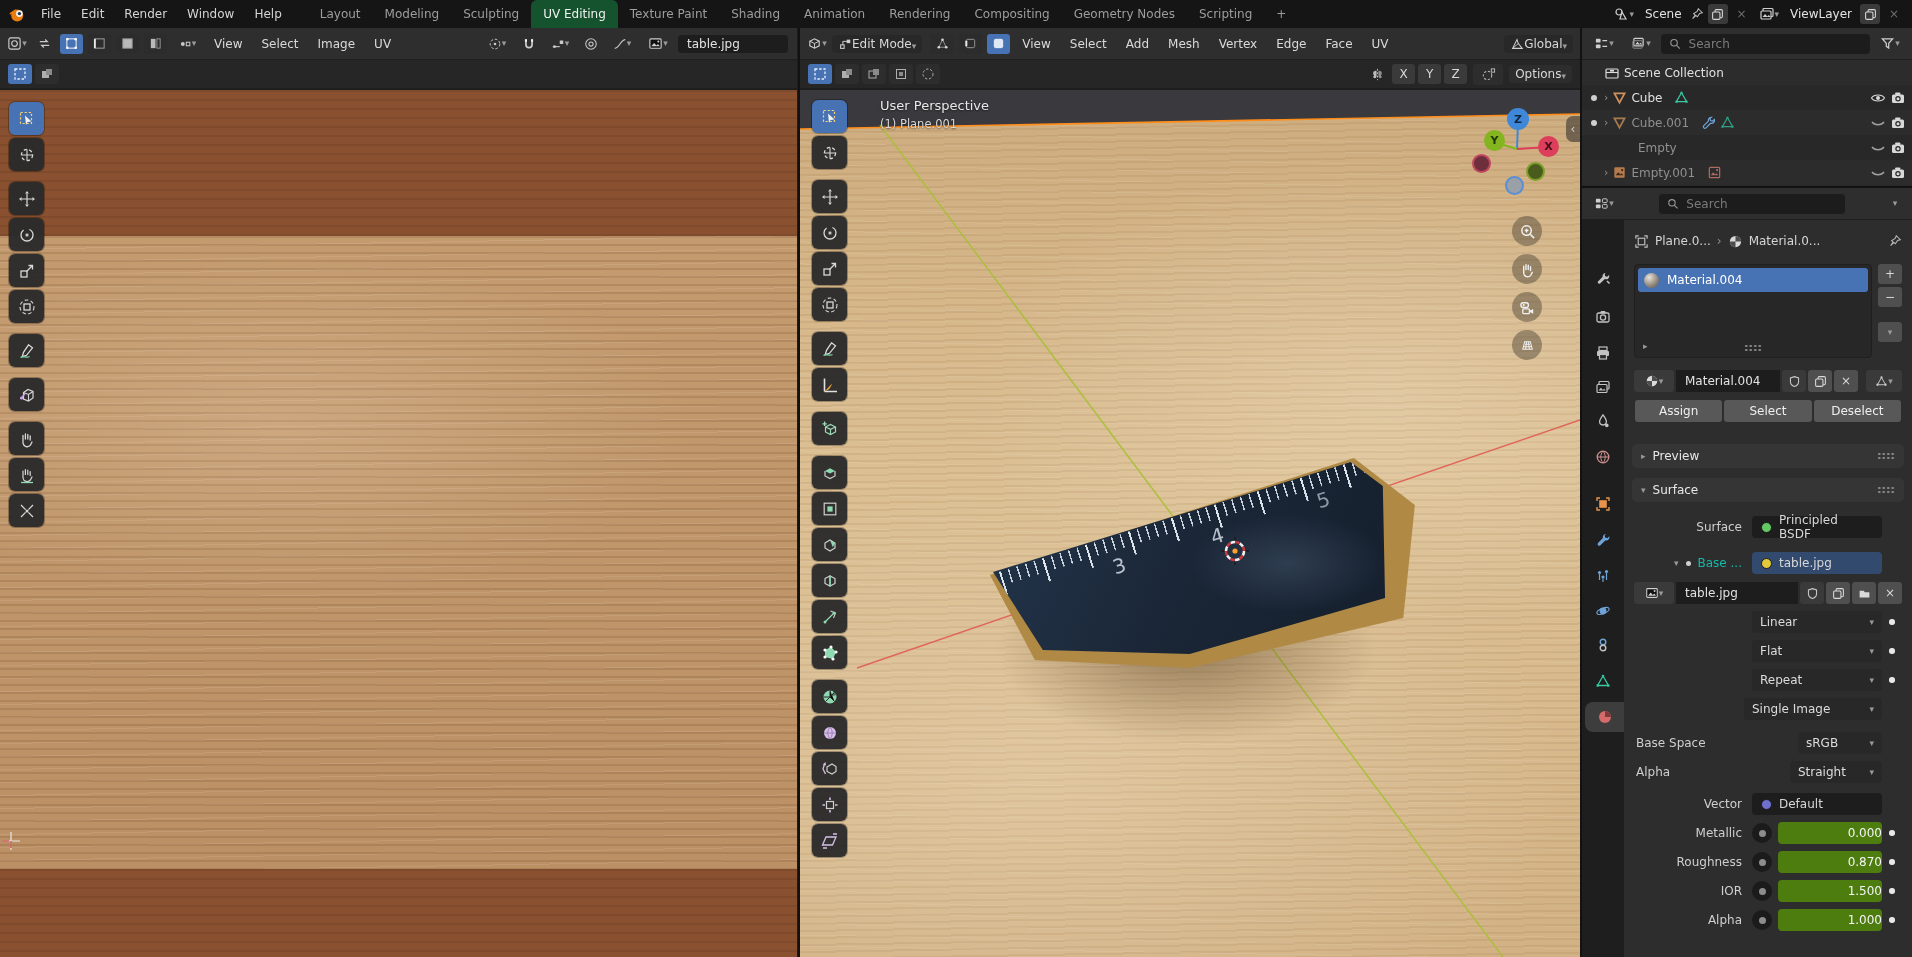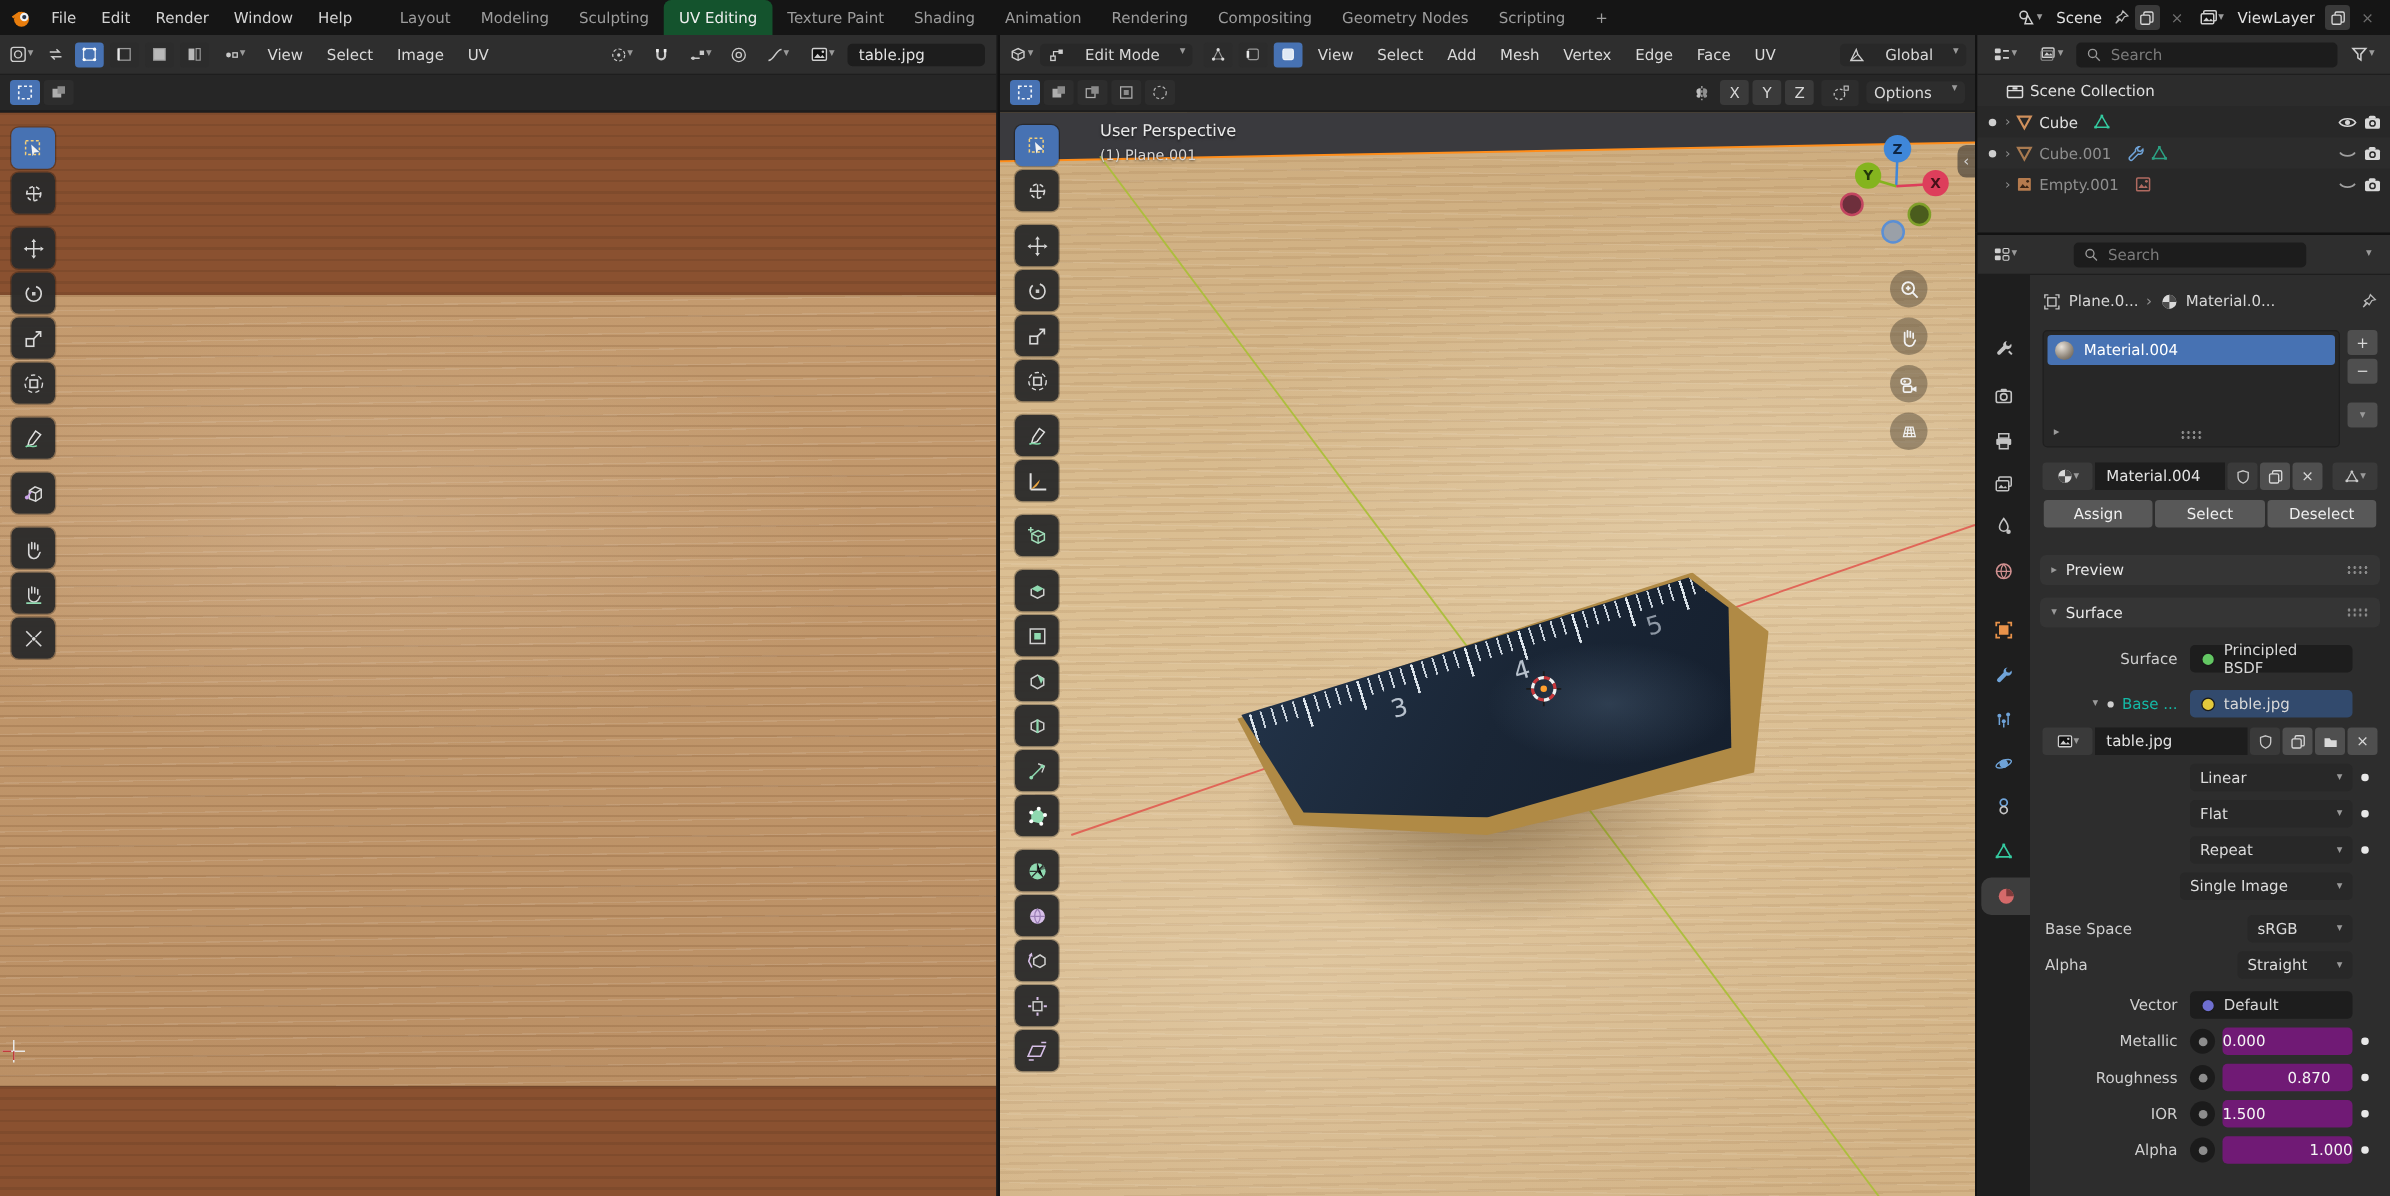--- a/index.html
+++ b/index.html
@@ -13,21 +13,21 @@
   .wstab{display:flex;align-items:center;padding:0 12px;color:#9d9d9d;border-radius:6px 6px 0 0}
   .wstab.active{background:#14532d;color:#f0f0f0}
   .topright{margin-left:auto;display:flex;align-items:center;gap:4px}
   .tinybtn{display:flex;align-items:center;justify-content:center;width:20px;height:20px;background:#3a3a3a;border-radius:3px}
   .ghost{background:transparent;color:#6f6f6f}
   .chev{color:#9a9a9a;font-size:9px;line-height:1}
   
   .header{background:#2e2e2e;display:flex;align-items:center;gap:3px;padding:0 5px;box-sizing:border-box;border-bottom:1px solid #1e1e1e}
   .toolopts{background:#262626;display:flex;align-items:center;padding:0 8px;box-sizing:border-box;border-bottom:1px solid #1e1e1e}
   .menuitem{padding:0 8px;color:#dadada}
-  .ddl{display:flex;align-items:flex-start;gap:16px;background:#282828;border-radius:4px;padding:2px 6px}
+  .ddl{display:flex;align-items:flex-end;gap:0;background:#282828;border-radius:4px;padding:2px 6px}
   .hbtn{display:flex;align-items:center;justify-content:center;width:24px;height:21px;border-radius:3px}
   .modebtn{width:23px;height:20px;border-radius:3px;background:#2c2c2c;display:flex;align-items:center;justify-content:center;margin:0 1px}
   .modebtn.active{background:#4772b3}
   .field{background:#1d1d1d;border-radius:4px;padding:2px 9px;color:#e2e2e2}
   .sbtn{width:24px;height:20px;border-radius:3px;background:#2d2d2d;display:flex;align-items:center;justify-content:center;margin-right:3px}
   .sbtn.active{background:#4772b3}
   .xyzbtn{min-width:23px;height:20px;background:#3a3a3a;border-radius:3px;display:flex;align-items:center;justify-content:center;margin-left:3px;color:#d8d8d8}
   
   .tbar{position:absolute;display:flex;flex-direction:column;z-index:30}
   .tool{width:35px;height:33px;background:rgba(43,43,43,.96);border-radius:6px;display:flex;align-items:center;justify-content:center;margin-bottom:3px;box-shadow:0 0 0 1px rgba(0,0,0,.28)}
@@ -70,21 +70,21 @@
   .search input{background:transparent;border:none;outline:none;color:#5eead4;width:100%;font:inherit}
   .search input::placeholder{color:#7c7c7c}
   
   .ptab{position:absolute;left:0;width:42px;height:30px;display:flex;align-items:center;justify-content:center}
   .ptab.active{left:3px;width:39px;background:#3d3d3d;border-radius:8px 0 0 8px}
   .frow{display:flex;align-items:center;height:22px;margin:7px 10px 0 10px}
   .flabel{flex:0 0 108px;text-align:right;padding-right:10px;color:#cfcfcf;white-space:nowrap}
   .dd{background:#282828;border-radius:4px;height:22px;display:flex;align-items:center;justify-content:space-between;padding:0 8px;color:#dcdcdc;box-sizing:border-box}
   .chip{background:#1d1d1d;border-radius:4px;height:22px;display:flex;align-items:center;gap:7px;padding:0 9px;box-sizing:border-box}
   .dot{width:9px;height:9px;border-radius:50%;flex:0 0 auto}
-  .slider{position:relative;flex:1;height:22px;background:#701a75;border-radius:4px;overflow:hidden;display:flex;align-items:center;justify-content:flex-start;color:#f4f4f4}
+  .slider{position:relative;flex:1;height:22px;background:#4d7c0f;border-radius:4px;overflow:hidden;display:flex;align-items:center;justify-content:flex-end;color:#f4f4f4}
   .fillbar{position:absolute;left:0;top:0;bottom:0;background:#4772b3}
   .slider span{position:relative}
   .socket{width:20px;height:20px;border-radius:50%;background:#1b1b1b;display:flex;align-items:center;justify-content:center;margin-right:6px;flex:0 0 auto}
   .socket::after{content:"";width:7px;height:7px;border-radius:50%;background:#8d8d8d}
   .adot{width:20px;display:flex;justify-content:center;flex:0 0 auto}
   .adot.on::after{content:"";width:5.5px;height:5.5px;border-radius:50%;background:#e8e8e8}
   .abtn{flex:1;height:22px;background:#585858;border-radius:3px;display:flex;align-items:center;justify-content:center;margin:0 1px;color:#eeeeee}
   .phead{display:flex;align-items:center;gap:7px;background:#353535;border-radius:5px;height:24px;margin:10px 8px 0 8px;padding:0 9px}
   .grip{margin-left:auto;width:18px;height:8px;background-image:radial-gradient(#8d8d8d 1px,rgba(0,0,0,0) 1.2px);background-size:4.5px 4px}
   .ibtn{display:flex;align-items:center;justify-content:center;height:22px;border-radius:3px;background:#4f4f4f;min-width:24px;margin-left:2px;box-sizing:border-box}
@@ -763,20 +763,37 @@
             <path d="M2 7c2.5 3.6 9.5 3.6 12 0" fill="none" stroke="#a0a0a0" stroke-width="1.4"></path>
           </svg>
         <svg width="16" height="16" viewBox="0 0 16 16">
             <rect x="2" y="4.5" width="12" height="8.5" rx="1.5" fill="#d8d8d8"></rect>
             <rect x="5" y="2.5" width="5.5" height="2.5" rx="1.2" fill="#d8d8d8"></rect>
             <circle cx="8" cy="8.7" r="2.7" fill="#282828"></circle>
             <circle cx="8" cy="8.7" r="1.5" fill="#d8d8d8"></circle>
           </svg>
       </div>
       <div class="orow">
+        <span style="width:27px"></span>
+        <svg width="15" height="15" viewBox="0 0 16 16">
+            <path d="M8 8V2.5M8 8l-4.5 4M8 8l5 3.5" fill="none" stroke="#b5order:#b57b4e" stroke-width="2"></path>
+          </svg>
+        <span class="olabel dim">Empty</span>
+        <span style="margin-left:auto"></span>
+        <svg width="16" height="16" viewBox="0 0 16 16">
+            <path d="M2 7c2.5 3.6 9.5 3.6 12 0" fill="none" stroke="#a0a0a0" stroke-width="1.4"></path>
+          </svg>
+        <svg width="16" height="16" viewBox="0 0 16 16">
+            <rect x="2" y="4.5" width="12" height="8.5" rx="1.5" fill="#d8d8d8"></rect>
+            <rect x="5" y="2.5" width="5.5" height="2.5" rx="1.2" fill="#d8d8d8"></rect>
+            <circle cx="8" cy="8.7" r="2.7" fill="#282828"></circle>
+            <circle cx="8" cy="8.7" r="1.5" fill="#d8d8d8"></circle>
+          </svg>
+      </div>
+      <div class="orow">
         <span style="width:12px"></span>
         <span class="dim" style="font-size:11px">›</span>
         <svg width="15" height="15" viewBox="0 0 16 16">
             <rect x="2.5" y="2.5" width="11" height="11" rx="1" fill="#b57b4e"></rect>
             <path d="M4 11l2.6-3.4 2.2 2.6 1.4-1.4 1.8 2.2z" fill="#3a2414"></path>
             <circle cx="10.8" cy="5.4" r="1.2" fill="#3a2414"></circle>
           </svg>
         <span class="olabel dim">Empty.001</span>
         <svg width="15" height="15" viewBox="0 0 16 16" style="margin-left:8px">
             <rect x="2.5" y="2.5" width="11" height="11" rx="1" fill="none" stroke="#b06a60" stroke-width="1.3"></rect>

